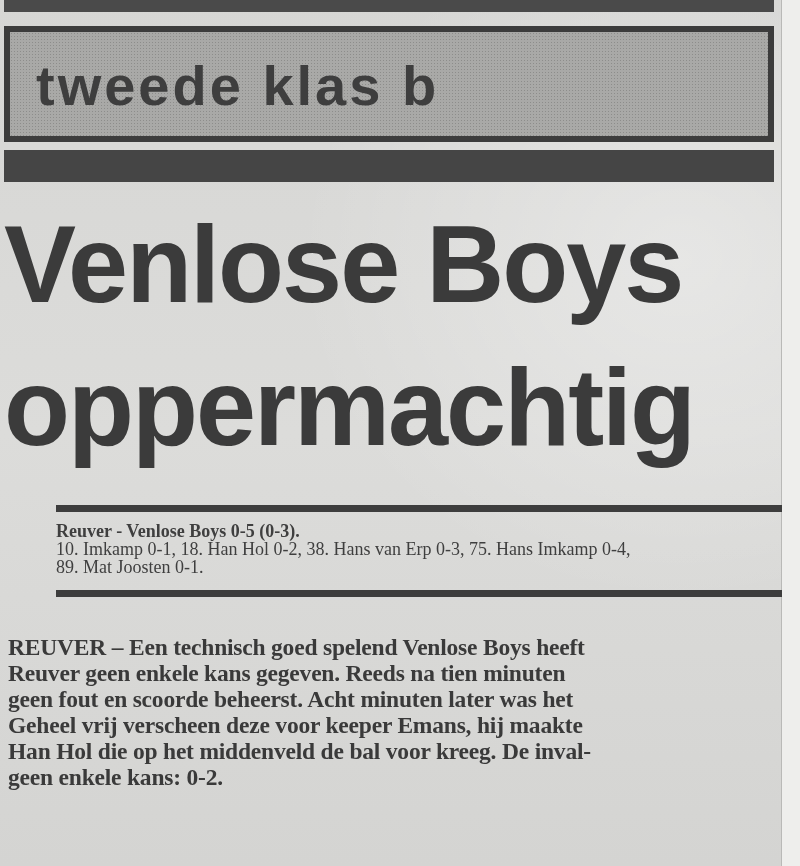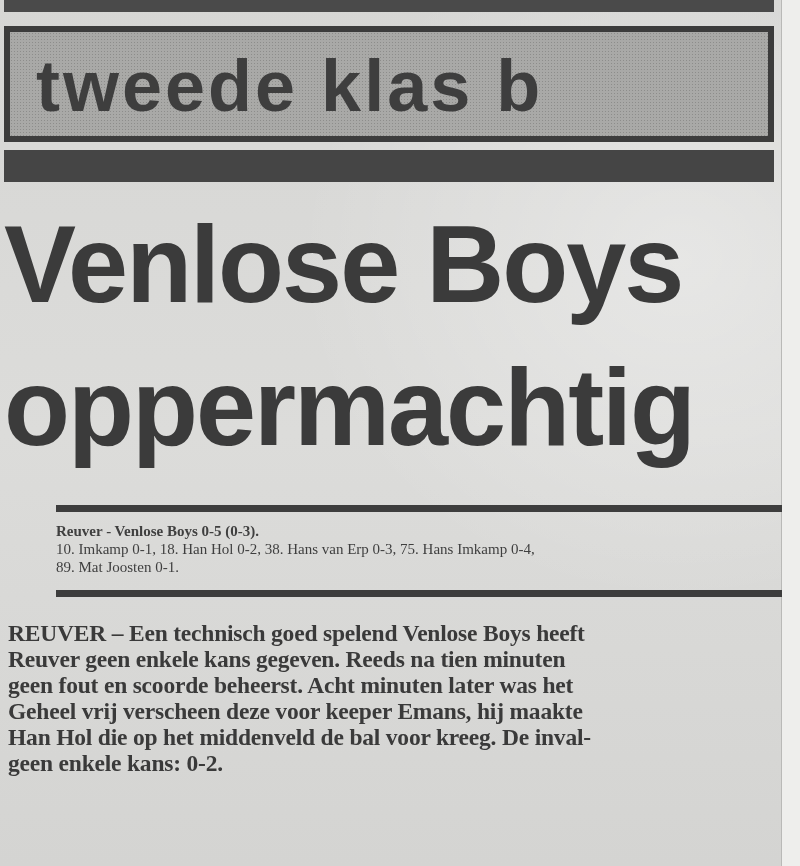--- a/index.html
+++ b/index.html
@@ -30,21 +30,21 @@
     box-sizing: border-box;
     border: 6px solid #3c3c3c;
     background-color: #a9a9a7;
     background-image: radial-gradient(#8d8d8b 0.8px, transparent 1px);
     background-size: 3px 3px;
   }
   .rubric-text {
     position: absolute; left: 26px; top: 6px;
     font-family: "Liberation Sans", sans-serif;
     font-weight: bold;
-    font-size: 72px;
+    font-size: 56px;
     letter-spacing: 3px;
     color: #3e3e3e;
     line-height: 96px;
   }
   .mid-bar {
     position: absolute; left: 4px; top: 150px; width: 770px; height: 32px;
     background: #454545;
   }
   .headline {
     position: absolute; left: 4px; top: 196px; width: 770px;
@@ -55,25 +55,25 @@
     line-height: 140px;
     letter-spacing: -2px;
     transform: scaleY(1.02);
   }
   .headline .line { display: block; white-space: nowrap; }
   .rule {
     position: absolute; left: 56px; width: 726px; height: 7px; background: #3d3d3d;
   }
   .score-block {
     position: absolute; left: 56px; top: 522px; width: 730px;
-    font-size: 15px; line-height: 18px; color: #3f3f3f;
+    font-size: 18px; line-height: 18px; color: #3f3f3f;
   }
   .score-title { font-weight: bold; }
   .body-text {
-    position: absolute; left: 8px; top: 620px; width: 780px;
+    position: absolute; left: 8px; top: 634px; width: 780px;
     font-size: 23.5px; line-height: 26px;
     font-weight: bold;
     color: #3a3a3a;
     letter-spacing: -0.2px;
     text-align: justify;
   }
   .body-text .ln { display: block; white-space: nowrap; }
 </style>
 </head>
 <body>

